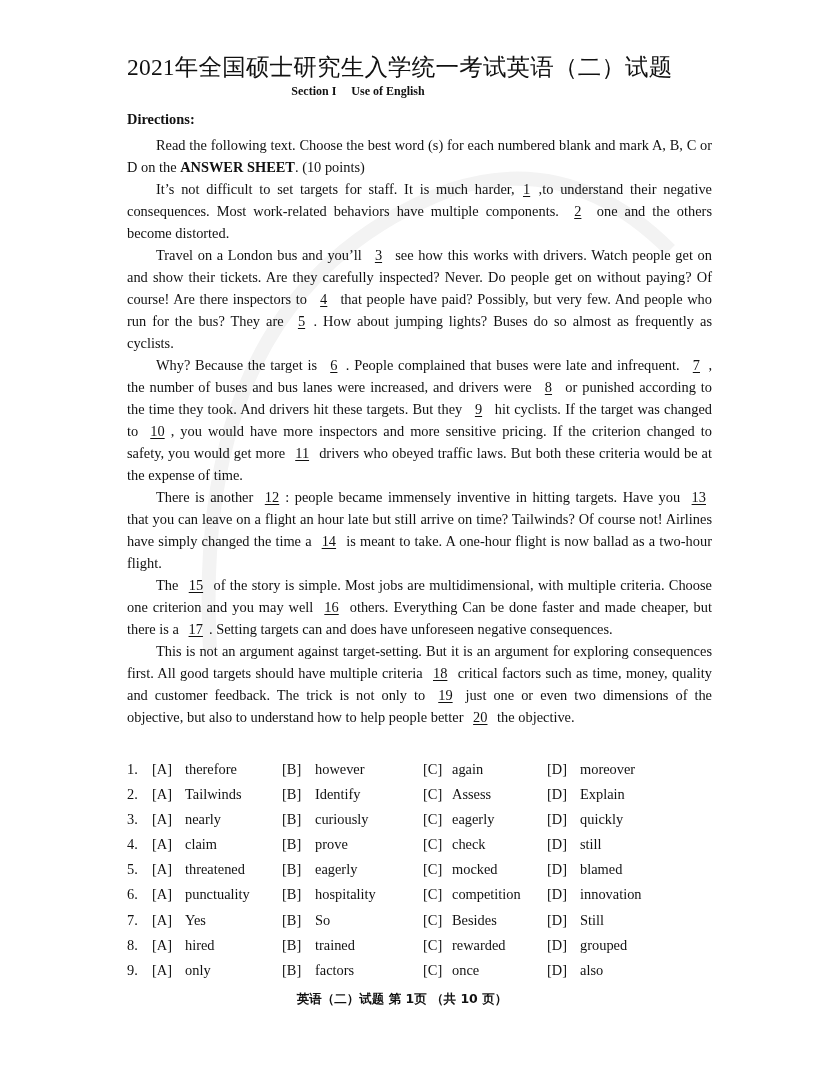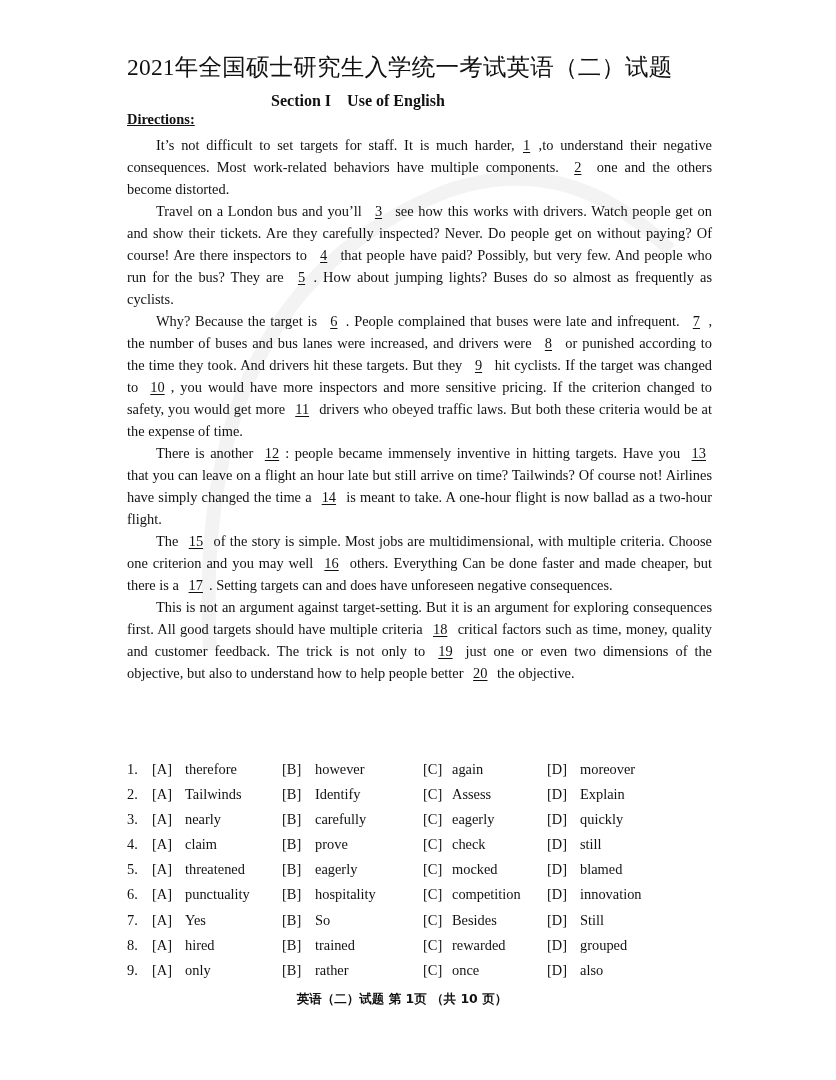--- a/index.html
+++ b/index.html
@@ -2,26 +2,26 @@
 <html><head>
 <meta charset="utf-8">
 <style>
   html, body { margin: 0; padding: 0; background: #ffffff; }
   body { width: 836px; height: 1080px; position: relative; overflow: hidden;
          font-family: "Liberation Serif", "DejaVu Serif", serif; color: #111; }
   .watermark { position: absolute; left: 150px; top: 130px; width: 560px; height: 560px;
                pointer-events: none; }
   .title { position: absolute; left: 127px; top: 28px; font-size: 23.5px; letter-spacing: 0.2px;
            font-family: "Liberation Serif", "DejaVu Serif", serif; color: #111; white-space: nowrap; margin-top: 23px; }
-  .section { position: absolute; left: 0; width: 716px; top: 92px; text-align: center;
-             font-size: 16px; font-weight: bold; }
+  .section { position: absolute; left: 0; width: 716px; top: 84px; text-align: center;
+             font-size: 12px; font-weight: bold; }
   .section span { margin: 0 6px; }
   .body { position: absolute; left: 127px; top: 108px; width: 585px; font-size: 14.4px;
           line-height: 22px; }
-  .directions-h { font-weight: bold; margin-bottom: 4px; text-decoration: underline; }
+  .directions-h { font-weight: bold; margin-bottom: 4px; }
   p { margin: 0; text-align: justify; text-indent: 29px; }
   .blank { display: inline-block; text-decoration: underline; text-underline-offset: 2px;
            padding: 0 6px; min-width: 12px; text-align: center; text-indent: 0; }
   .bold { font-weight: bold; }
   .options { position: absolute; left: 127px; top: 757px; font-size: 14.4px; }
   .opt-row { height: 25.1px; line-height: 25.1px; display: flex; white-space: nowrap; }
   .opt-num { width: 25px; }
   .opt-cell { display: flex; }
   .opt-cell.a { width: 130px; }
   .opt-cell.b { width: 141px; }
@@ -41,20 +41,21 @@
 
 <div class="title">2021年全国硕士研究生入学统一考试英语（二）试题</div>
 
 <div class="section">
   <span>Section I</span>
   <span>Use of English</span>
 </div>
 
 <div class="body">
   <div class="directions-h">Directions:</div>
+  <p><span>Read the following text. Choose the best word (s) for each numbered blank and mark A, B, C or D on the </span><span class="bold">ANSWER SHEET</span><span>. (10 points)</span></p>
   <div id="passage">
       <p><span>It’s not difficult to set targets for staff. It is much harder,</span><span class="blank">1</span><span>,to understand their negative consequences. Most work-related behaviors have multiple components. </span><span class="blank">2</span><span> one and the others become distorted.</span></p>
       <p><span>Travel on a London bus and you’ll </span><span class="blank">3</span><span> see how this works with drivers. Watch people get on and show their tickets. Are they carefully inspected? Never. Do people get on without paying? Of course! Are there inspectors to </span><span class="blank">4</span><span> that people have paid? Possibly, but very few. And people who run for the bus? They are </span><span class="blank">5</span><span>. How about jumping lights? Buses do so almost as frequently as cyclists.</span></p>
       <p><span>Why? Because the target is </span><span class="blank">6</span><span>. People complained that buses were late and infrequent. </span><span class="blank">7</span><span>, the number of buses and bus lanes were increased, and drivers were </span><span class="blank">8</span><span> or punished according to the time they took. And drivers hit these targets. But they </span><span class="blank">9</span><span> hit cyclists. If the target was changed to </span><span class="blank">10</span><span>, you would have more inspectors and more sensitive pricing. If the criterion changed to safety, you would get more </span><span class="blank">11</span><span> drivers who obeyed traffic laws. But both these criteria would be at the expense of time.</span></p>
       <p><span>There is another </span><span class="blank">12</span><span>: people became immensely inventive in hitting targets. Have you </span><span class="blank">13</span><span> that you can leave on a flight an hour late but still arrive on time? Tailwinds? Of course not! Airlines have simply changed the time a </span><span class="blank">14</span><span> is meant to take. A one-hour flight is now ballad as a two-hour flight.</span></p>
       <p><span>The </span><span class="blank">15</span><span> of the story is simple. Most jobs are multidimensional, with multiple criteria. Choose one criterion and you may well </span><span class="blank">16</span><span> others. Everything Can be done faster and made cheaper, but there is a </span><span class="blank">17</span><span>. Setting targets can and does have unforeseen negative consequences.</span></p>
       <p><span>This is not an argument against target-setting. But it is an argument for exploring consequences first. All good targets should have multiple criteria </span><span class="blank">18</span><span> critical factors such as time, money, quality and customer feedback. The trick is not only to </span><span class="blank">19</span><span> just one or even two dimensions of the objective, but also to understand how to help people better </span><span class="blank">20</span><span> the objective.</span></p>
     </div>
 </div>
 
@@ -98,21 +99,21 @@
       </span>
     </div>
     <div class="opt-row">
       <span class="opt-num">3.</span>
       <span class="opt-cell a">
         <span class="opt-letter">[A]</span>
         <span>nearly</span>
       </span>
       <span class="opt-cell b">
         <span class="opt-letter">[B]</span>
-        <span>carefully</span>
+        <span>curiously</span>
       </span>
       <span class="opt-cell c">
         <span class="opt-letter c">[C]</span>
         <span>eagerly</span>
       </span>
       <span class="opt-cell d">
         <span class="opt-letter">[D]</span>
         <span>quickly</span>
       </span>
     </div>
@@ -212,21 +213,21 @@
       </span>
     </div>
     <div class="opt-row">
       <span class="opt-num">9.</span>
       <span class="opt-cell a">
         <span class="opt-letter">[A]</span>
         <span>only</span>
       </span>
       <span class="opt-cell b">
         <span class="opt-letter">[B]</span>
-        <span>rather</span>
+        <span>factors</span>
       </span>
       <span class="opt-cell c">
         <span class="opt-letter c">[C]</span>
         <span>once</span>
       </span>
       <span class="opt-cell d">
         <span class="opt-letter">[D]</span>
         <span>also</span>
       </span>
     </div>

